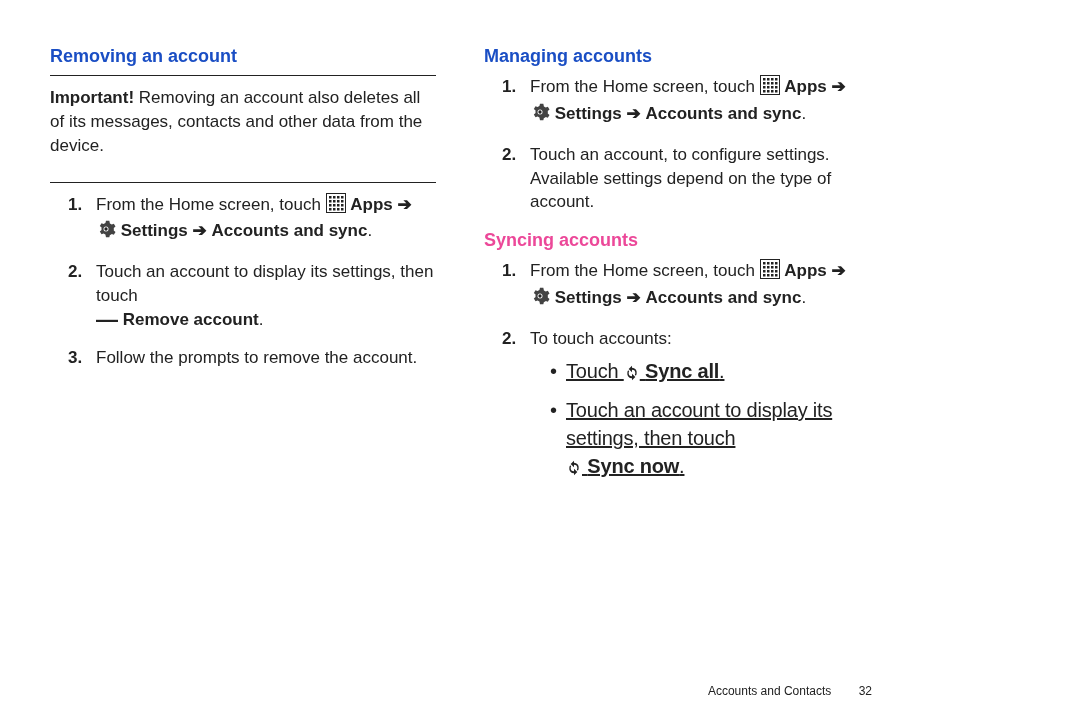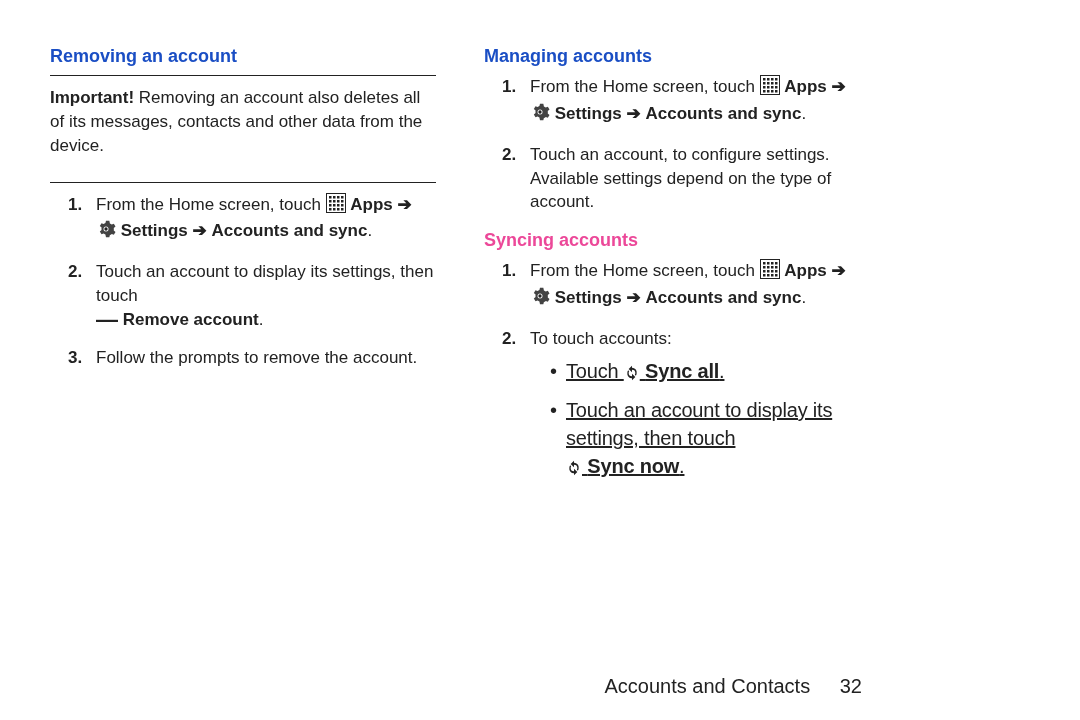--- a/index.html
+++ b/index.html
@@ -86,22 +86,22 @@
     font-size:18px;
     margin:14px 0 4px 0;
   }
   .plain {
     margin:0 0 8px 0;
   }
   .condensed { letter-spacing:-0.2px; font-family: "Arial Narrow", Arial, sans-serif; }
   .minus { font-weight:bold; font-size:22px; line-height:0; vertical-align:-2px;}
   .footer {
     position:absolute;
-    right:58px; bottom:22px;
-    font-size:20px;
+    right:48px; bottom:22px;
+    font-size:12px;
   }
   .footer .pn { display:inline-block; margin-left:24px; }
 </style>
 </head>
 <body>
 
 <div class="page">
   <div class="cols">
 
     <div class="col">

